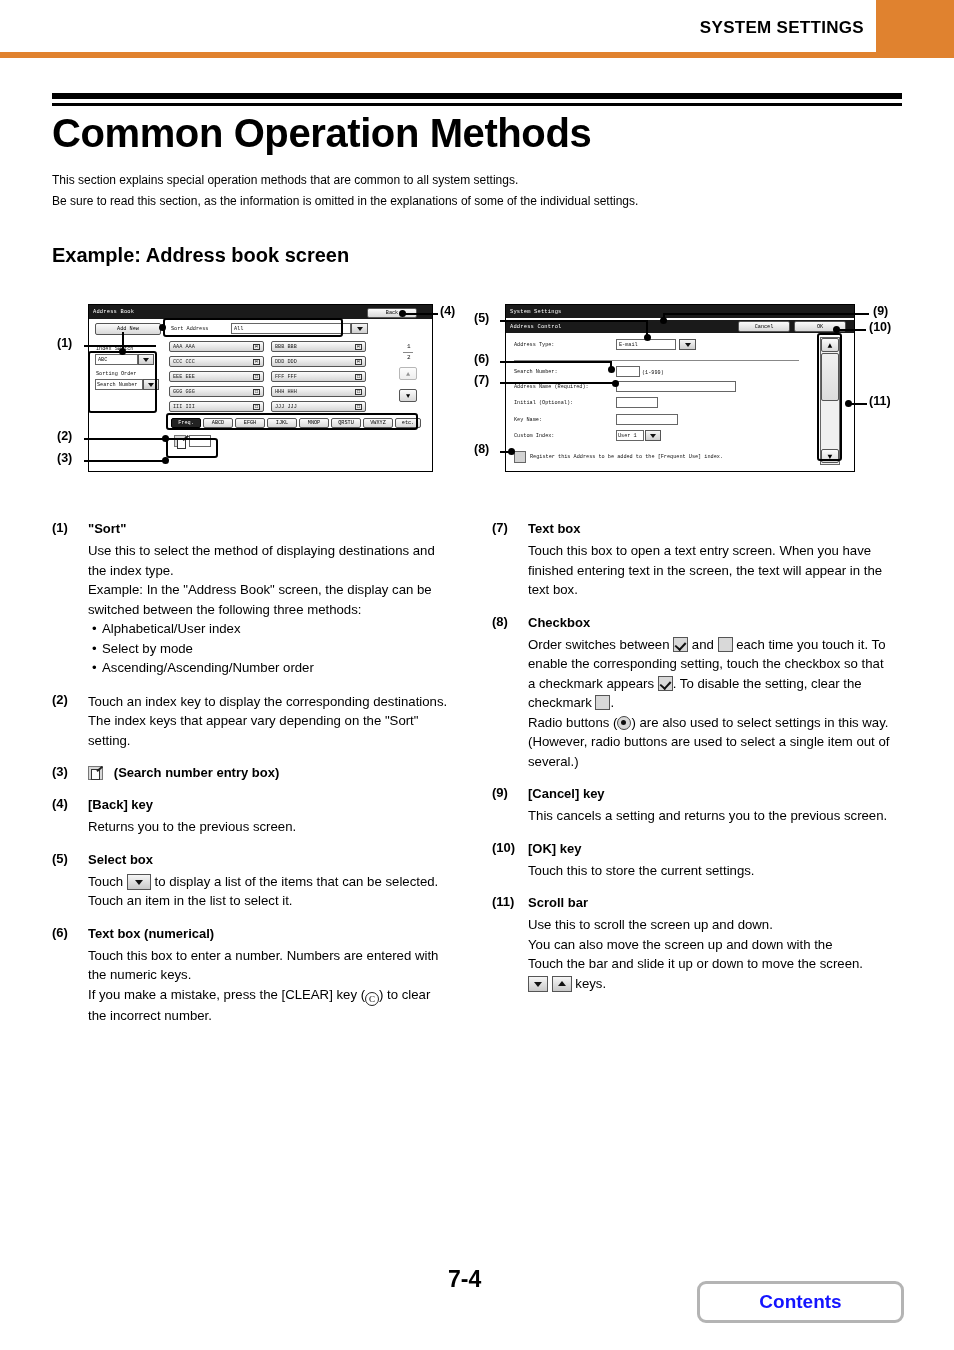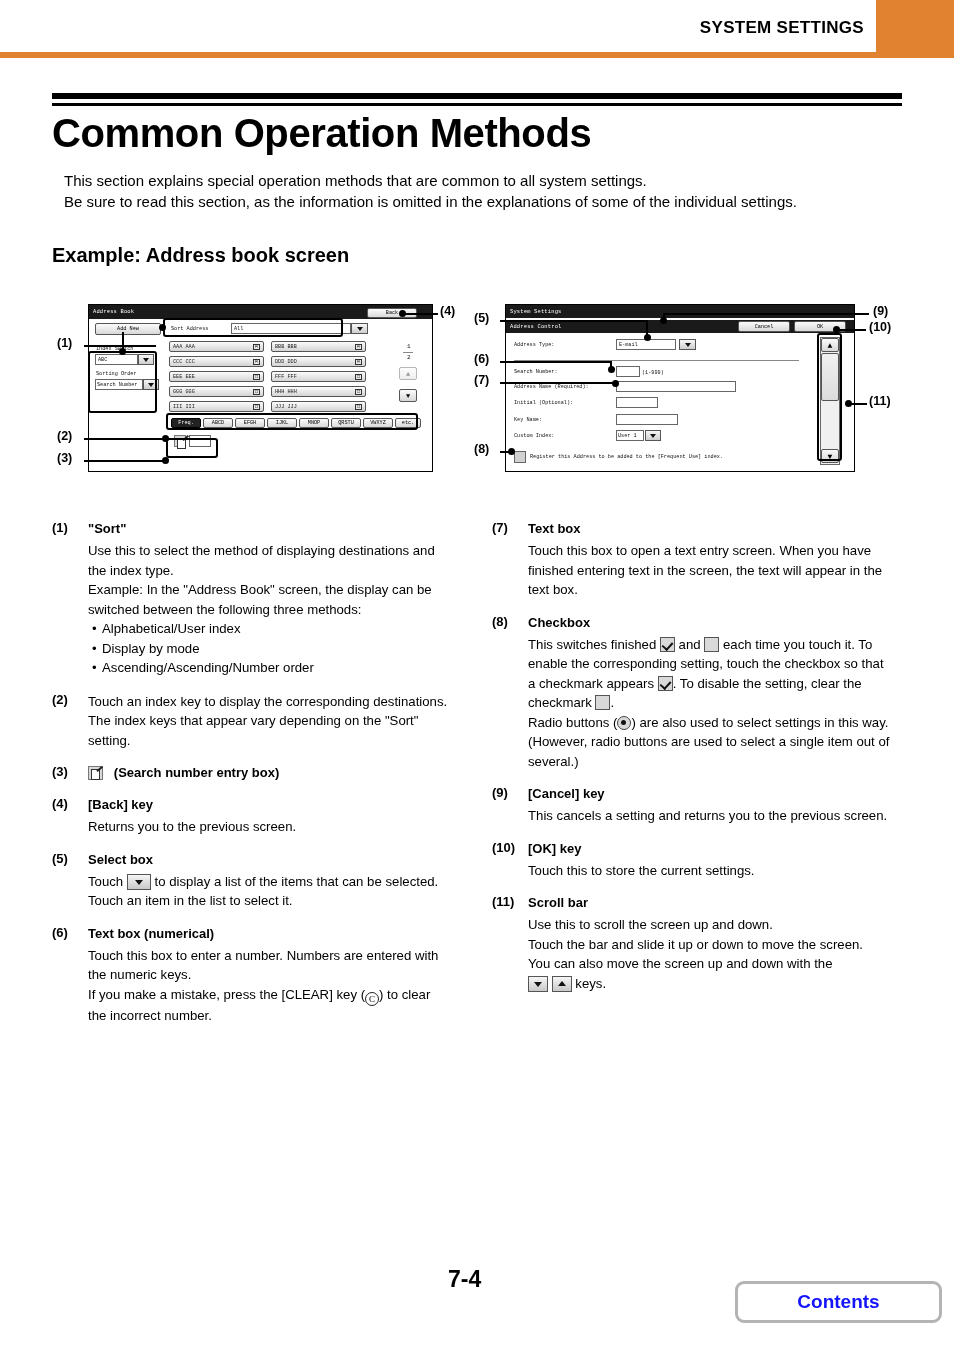--- a/index.html
+++ b/index.html
@@ -57,23 +57,23 @@
   .chapter-title {
     position: absolute;
     left: 52px; top: 110px;
     font-size: 40px;
     font-weight: bold;
     letter-spacing: -0.4px;
     line-height: 46px;
   }
   .intro {
     position: absolute;
-    left: 64px; top: 170px;
+    left: 52px; top: 170px;
     width: 850px;
-    font-size: 15px;
+    font-size: 12px;
     line-height: 21px;
   }
   .section-title {
     position: absolute;
     left: 52px; top: 244px;
     font-size: 20px;
     font-weight: bold;
   }
 
   
@@ -377,21 +377,20 @@
     width: 207px; height: 42px;
     border: 3px solid #b4b4b4;
     border-radius: 9px;
     background: #fff;
     color: #1414ff;
     font-size: 19px;
     font-weight: bold;
     display: flex;
     align-items: center;
     justify-content: center;
-    margin-left: 38px;
   }
 </style>
 </head>
 <body>
 
 <div class="page-header">
   <div class="header-orange-block"></div>
   <div class="header-orange-rule"></div>
   <div class="header-title">SYSTEM SETTINGS</div>
 </div>
@@ -632,21 +631,21 @@
 <div class="col col-left">
 
   <div class="item">
     <div class="item-num">(1)</div>
     <div class="item-head">"Sort"</div>
     <div class="item-body">
       <div>Use this to select the method of displaying destinations and the index type.</div>
       <div>Example: In the "Address Book" screen, the display can be switched between the following three methods:</div>
       <ul class="bullets">
         <li>Alphabetical/User index</li>
-        <li>Display by mode</li>
+        <li>Select by mode</li>
         <li>Ascending/Ascending/Number order</li>
       </ul>
     </div>
   </div>
 
   <div class="item">
     <div class="item-num">(2)</div>
     <div class="item-body">Touch an index key to display the corresponding destinations. The index keys that appear vary depending on the "Sort" setting.</div>
   </div>
 
@@ -691,21 +690,21 @@
   <div class="item">
     <div class="item-num">(7)</div>
     <div class="item-head">Text box</div>
     <div class="item-body">Touch this box to open a text entry screen. When you have finished entering text in the screen, the text will appear in the text box.</div>
   </div>
 
   <div class="item">
     <div class="item-num">(8)</div>
     <div class="item-head">Checkbox</div>
     <div class="item-body">
-      <span>This switches finished</span>
+      <span>Order switches between</span>
       <span class="cb cb-checked"></span>
       <span>and</span>
       <span class="cb"></span>
       <span>each time you touch it. To enable the corresponding setting, touch the checkbox so that a checkmark appears</span>
       <span class="cb cb-checked"></span><span>. To disable the setting, clear the checkmark</span>
       <span class="cb"></span><span>.</span><br>
       <span>Radio buttons (</span><span class="rb"></span><span>) are also used to select settings in this way. (However, radio buttons are used to select a single item out of several.)</span>
     </div>
   </div>
 
@@ -719,22 +718,22 @@
     <div class="item-num">(10)</div>
     <div class="item-head">[OK] key</div>
     <div class="item-body">Touch this to store the current settings.</div>
   </div>
 
   <div class="item">
     <div class="item-num">(11)</div>
     <div class="item-head">Scroll bar</div>
     <div class="item-body">
       <div>Use this to scroll the screen up and down.</div>
+      <div>You can also move the screen up and down with the</div>
       <div>Touch the bar and slide it up or down to move the screen.</div>
-      <div>You can also move the screen up and down with the</div>
       <div>
         <span class="arrkey down"></span>
         <span class="arrkey up"></span>
         <span>keys.</span>
       </div>
     </div>
   </div>
 </div>
 
 <div class="page-num">7-4</div>

